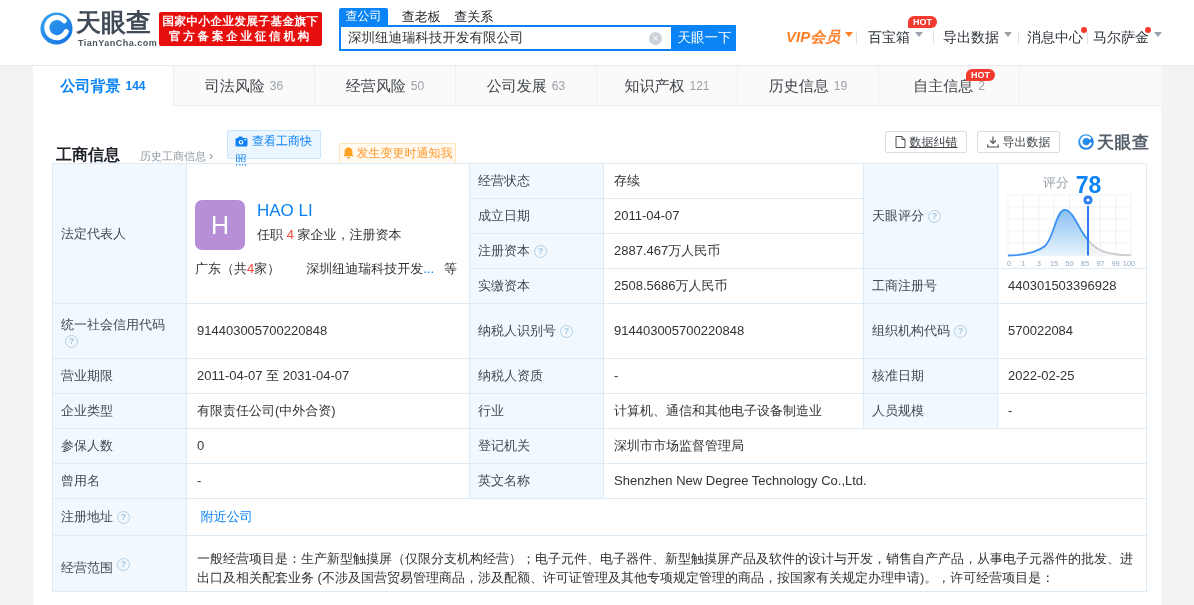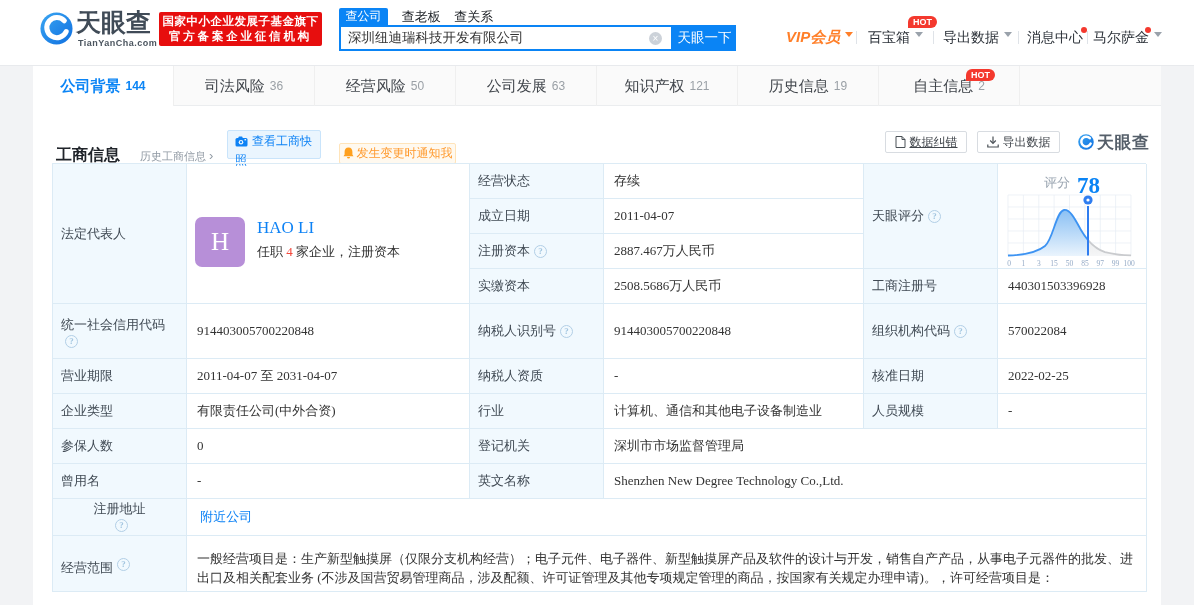--- a/index.html
+++ b/index.html
@@ -43,21 +43,21 @@
   .btn-snap svg { vertical-align:-2px; margin-right:4px; }
   .btn-bell { position:absolute; left:306px; top:77px; width:117px; height:21px; background:#fff9ef; border:1px solid #ffe4ba; border-radius:2px; color:#ff9a2e; font-size:12px; line-height:19px; text-align:center; white-space:nowrap; cursor:pointer; }
   .btn-bell svg { vertical-align:-2px; margin-right:3px; }
   .btn-gray { position:absolute; top:65px; height:22px; background:#fff; border:1px solid #d8dce1; border-radius:2px; color:#41464c; font-size:12px; line-height:20px; text-align:center; cursor:pointer; white-space:nowrap; }
   .btn-corr { left:852px; width:82px;text-decoration:underline; }
   .btn-exp { left:944px; width:83px; }
   .btn-gray svg { vertical-align:-2px; margin-right:4px; }
   .wmark { position:absolute; left:1045px; top:67px; height:18px; display:flex; align-items:center; }
   .wmark .txt { font-size:17px; font-weight:bold; color:#555f6a; letter-spacing:0.5px; margin-left:3px; white-space:nowrap; }
   .biz { position:absolute; left:19px; top:97px; width:1094px; display:grid; grid-template-columns:134px 283px 134px 260px 134px 149px; grid-template-rows:35px 35px 35px 35px 55px 35px 35px 35px 35px 37px 56px; border-top:1px solid #dcebf5; border-left:1px solid #dcebf5; }
-  .c { border-right:1px solid #dcebf5; border-bottom:1px solid #dcebf5; display:flex; align-items:center; align-content:center; flex-wrap:wrap; padding:0 8px; line-height:20px; overflow:hidden;font-family:Liberation Serif, serif; }
+  .c { border-right:1px solid #dcebf5; border-bottom:1px solid #dcebf5; display:flex; align-items:center; align-content:center; flex-wrap:wrap; padding:0 8px; line-height:20px; overflow:hidden; }
   .lb { background:#f1f9fe; color:#404a54; }
   .vl { color:#333; padding:0 10px; }
   .qi { display:inline-block; width:13px; height:13px; border:1px solid #b2cfe6; color:#a4c6e0; border-radius:50%; font-size:9px; line-height:11px; text-align:center; margin-left:4px; flex:none; font-weight:bold; }
   .rep { display:block; padding:12px 8px 0 8px; }
   .rep .ava { position:absolute; width:50px; height:50px; background:#b78fd8; border-radius:7px; color:#fff; font-size:25px; text-align:center; line-height:50px; }
   .rep .nm { margin-left:62px; font-size:17px; color:#0d82f5; line-height:21px; cursor:pointer; }
   .rep .srv { margin-left:62px; font-size:13px; color:#333; line-height:20px; margin-top:4px; }
   .red { color:#f3473b; }
   .rep .row2 { margin-top:14px; font-size:13px; color:#333; white-space:nowrap; }
   .rep .row2 .comp { margin-left:26px; color:#333; cursor:pointer; }
@@ -190,20 +190,21 @@
     <span class="txt">天眼查</span>
   </div>
 
   <div class="biz">
 
     <div class="c lb" style="grid-column:1;grid-row:1/span 4;">法定代表人</div>
     <div class="c vl rep" style="grid-column:2;grid-row:1/span 4;position:relative;">
       <div class="ava">H</div>
       <div class="nm">HAO LI</div>
       <div class="srv"><span>任职 </span><span class="red">4</span><span> 家企业，注册资本</span></div>
+      <div class="row2"><span><span>广东（共</span><span class="red">4</span><span>家）</span></span><span class="comp"><span>深圳纽迪瑞科技开发</span><span class="dots">...</span></span><span class="etc">等</span></div>
     </div>
     <div class="c lb" style="grid-column:3;grid-row:1;">经营状态</div>
     <div class="c vl" style="grid-column:4;grid-row:1;">存续</div>
     <div class="c lb" style="grid-column:3;grid-row:2;">成立日期</div>
     <div class="c vl" style="grid-column:4;grid-row:2;">2011-04-07</div>
     <div class="c lb" style="grid-column:3;grid-row:3;">
         <span>注册资本</span>
         <span class="qi">?</span>
       </div>
     <div class="c vl" style="grid-column:4;grid-row:3;">2887.467万人民币</div>
@@ -310,21 +311,21 @@
     <div class="c lb" style="grid-column:1;grid-row:8;">参保人数</div>
     <div class="c vl" style="grid-column:2;grid-row:8;">0</div>
     <div class="c lb" style="grid-column:3;grid-row:8;">登记机关</div>
     <div class="c vl" style="grid-column:4/span 3;grid-row:8;">深圳市市场监督管理局</div>
 
     <div class="c lb" style="grid-column:1;grid-row:9;">曾用名</div>
     <div class="c vl" style="grid-column:2;grid-row:9;">-</div>
     <div class="c lb" style="grid-column:3;grid-row:9;">英文名称</div>
     <div class="c vl" style="grid-column:4/span 3;grid-row:9;">Shenzhen New Degree Technology Co.,Ltd.</div>
 
-    <div class="c lb" style="grid-column:1;grid-row:10;flex-direction:column;">
+    <div class="c lb" style="grid-column:1;grid-row:10;">
         <span>注册地址</span>
         <span class="qi">?</span>
       </div>
     <div class="c vl" style="grid-column:2/span 5;grid-row:10;">&nbsp;<span class="lnk">附近公司</span></div>
 
     <div class="c lb scope2" style="grid-column:1;grid-row:11;">
         <span>经营范围</span>
         <span class="qi">?</span>
       </div>
     <div class="c vl" style="grid-column:2/span 5;grid-row:11;align-items:flex-start;padding-top:9px;display:block;line-height:19px;">一般经营项目是：生产新型触摸屏（仅限分支机构经营）；电子元件、电子器件、新型触摸屏产品及软件的设计与开发，销售自产产品，从事电子元器件的批发、进出口及相关配套业务 (不涉及国营贸易管理商品，涉及配额、许可证管理及其他专项规定管理的商品，按国家有关规定办理申请)。，许可经营项目是：</div>

